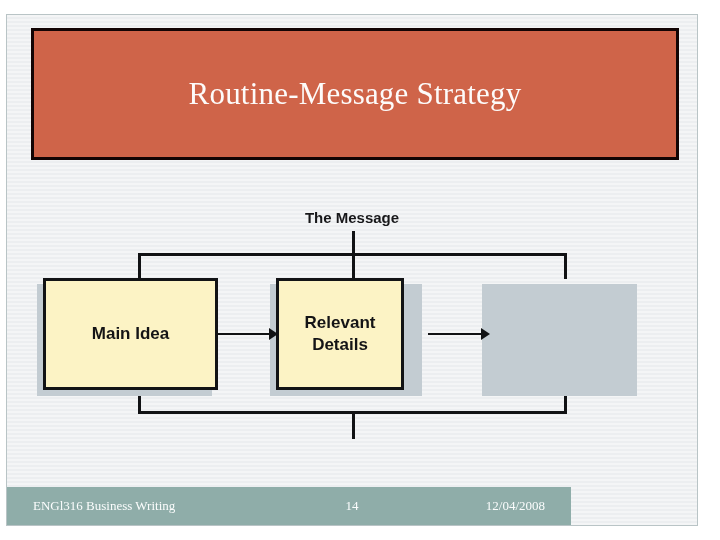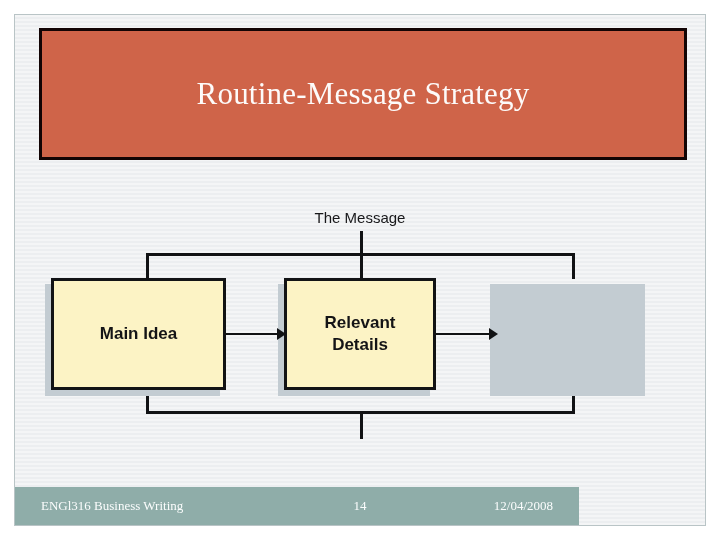--- a/index.html
+++ b/index.html
@@ -10,21 +10,21 @@
   body {
     width: 720px;
     height: 540px;
     overflow: hidden;
     font-family: "Liberation Sans", sans-serif;
   }
 
   
   #slide {
     position: absolute;
-    left: 14px;
+    left: 6px;
     top: 14px;
     width: 692px;
     height: 512px;
     box-sizing: border-box;
     border: 1px solid #b9c4c6;
     background:
       repeating-linear-gradient(
         to bottom,
         #f4f5f6 0px,
         #f4f5f6 2px,
@@ -62,21 +62,21 @@
     position: absolute;
     left: 0;
     top: 160px;
     width: 690px;
     height: 310px;
   }
 
   .cap-label {
     position: absolute;
     font-family: "Liberation Sans", sans-serif;
-    font-weight: normal;
+    font-weight: bold;
     font-size: 15px;
     color: #18181a;
     white-space: nowrap;
     text-align: center;
   }
   #label-message {
     left: 0;
     top: 34px;
     width: 690px;
   }
@@ -129,21 +129,21 @@
     font-family: "Liberation Sans", sans-serif;
     font-weight: bold;
     font-size: 17px;
     line-height: 1.28;
     color: #141416;
     white-space: pre-line;
   }
 
   #box-1 { left: 36px;  top: 103px; width: 175px; height: 112px; }
   #sh-1  { left: 30px;  top: 109px; width: 175px; height: 112px; }
-  #box-2 { left: 269px; top: 103px; width: 152px; height: 112px; }
+  #box-2 { left: 269px; top: 103px; width: 128px; height: 112px; }
   #sh-2  { left: 263px; top: 109px; width: 152px; height: 112px; }
   #box-3 { left: 481px; top: 103px; width: 155px; height: 112px; }
   #sh-3  { left: 475px; top: 109px; width: 155px; height: 112px; }
 
   
   .arrow {
     position: absolute;
     height: 14px;
   }
   #arrow-1 { left: 211px; top: 152px; width: 60px; }

